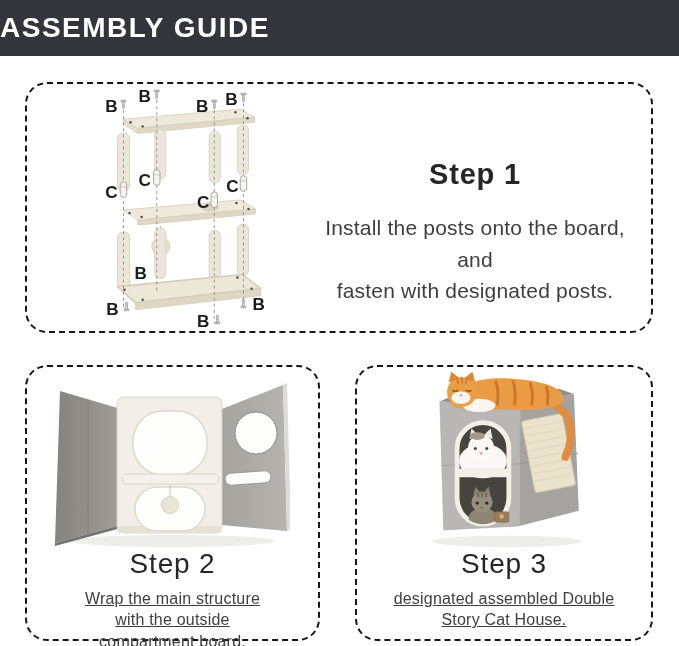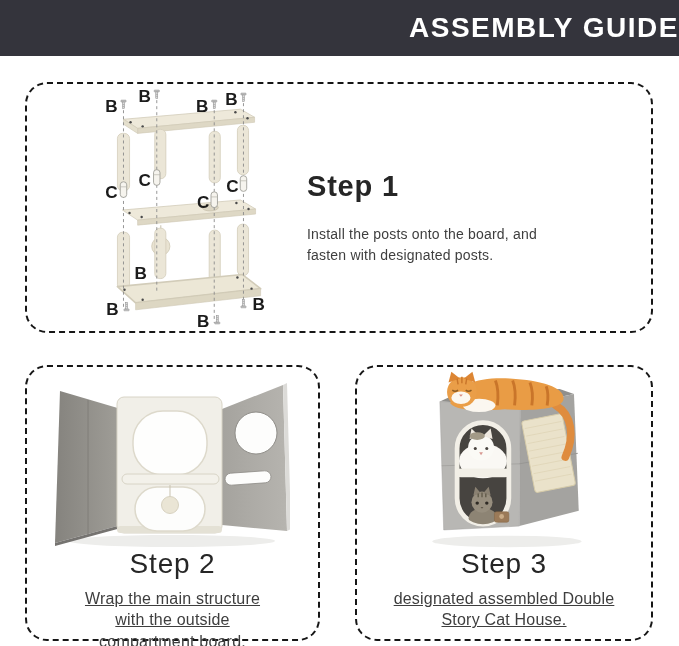--- a/index.html
+++ b/index.html
@@ -10,36 +10,36 @@
   html,body{margin:0;padding:0;background:#ffffff;}
   .page{
     position:relative;width:679px;height:646px;background:#ffffff;
     font-family:"Liberation Sans", sans-serif;overflow:hidden;
   }
   .header{
     position:absolute;left:0;top:0;width:679px;height:56px;
     background:var(--header-bg,#34343c);
   }
   .header h1{
-    margin:0;height:56px;line-height:56px;text-align:right;
+    margin:0;height:56px;line-height:56px;text-align:left;
     color:var(--header-text,#fff);font-size:28px;font-weight:bold;letter-spacing:1.5px;
   }
   .panel{
     position:absolute;border:2px dashed var(--panel-border,#161616);
     border-radius:22px;background:#ffffff;
   }
   .panel-step1{left:25px;top:82px;width:628px;height:251px;}
   .panel-step2{left:25px;top:365px;width:295px;height:276px;}
   .panel-step3{left:355px;top:365px;width:298px;height:276px;}
   .diagram-svg{position:absolute;left:62px;top:1px;width:192px;height:245px;}
   .photo2-svg{position:absolute;left:26px;top:8px;width:237px;height:175px;}
   .photo3-svg{position:absolute;left:53px;top:2px;width:190px;height:182px;}
-  .step1-caption{position:absolute;left:280px;top:74px;width:320px;margin-top:12px;}
+  .step1-caption{position:absolute;left:288px;top:74px;width:320px;text-align:center;}
   .step1-caption h2{margin:0 0 21px;font-size:29px;font-weight:bold;color:var(--heading-text,#262626);letter-spacing:.8px;}
-  .step1-caption .line{display:block;font-size:14px;line-height:1.5;color:var(--body-text,#3e3e3e);letter-spacing:.2px;}
+  .step1-caption .line{display:block;font-size:21px;line-height:1.5;color:var(--body-text,#3e3e3e);letter-spacing:.2px;}
   .caption{position:absolute;left:6px;right:6px;top:181px;text-align:center;}
   .caption h2{margin:0 0 8px;font-size:28px;font-weight:normal;color:var(--heading-text,#262626);letter-spacing:.8px;}
   .caption .line{display:block;font-size:16px;line-height:1.33;color:var(--body-text,#3e3e3e);letter-spacing:.2px;text-decoration:underline;}
   svg text.lbl{font-family:"Liberation Sans",sans-serif;font-size:17px;font-weight:bold;fill:#1b1b1b;}
 </style>
 </head>
 <body>
 
 <div class="page">
 

